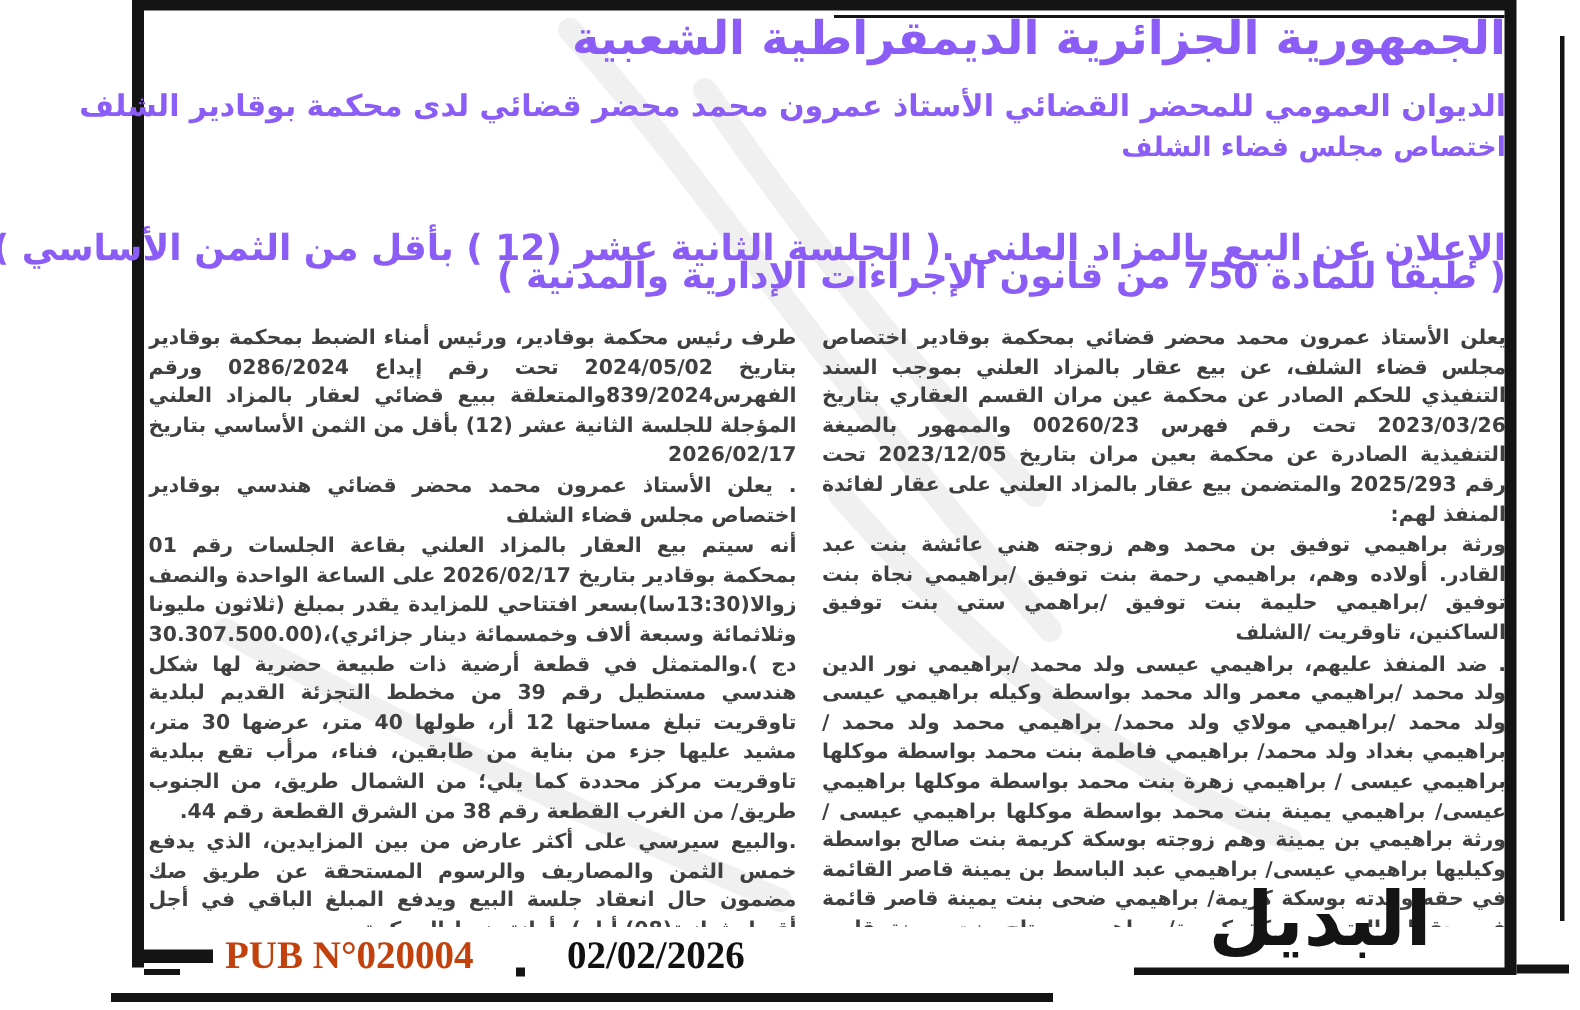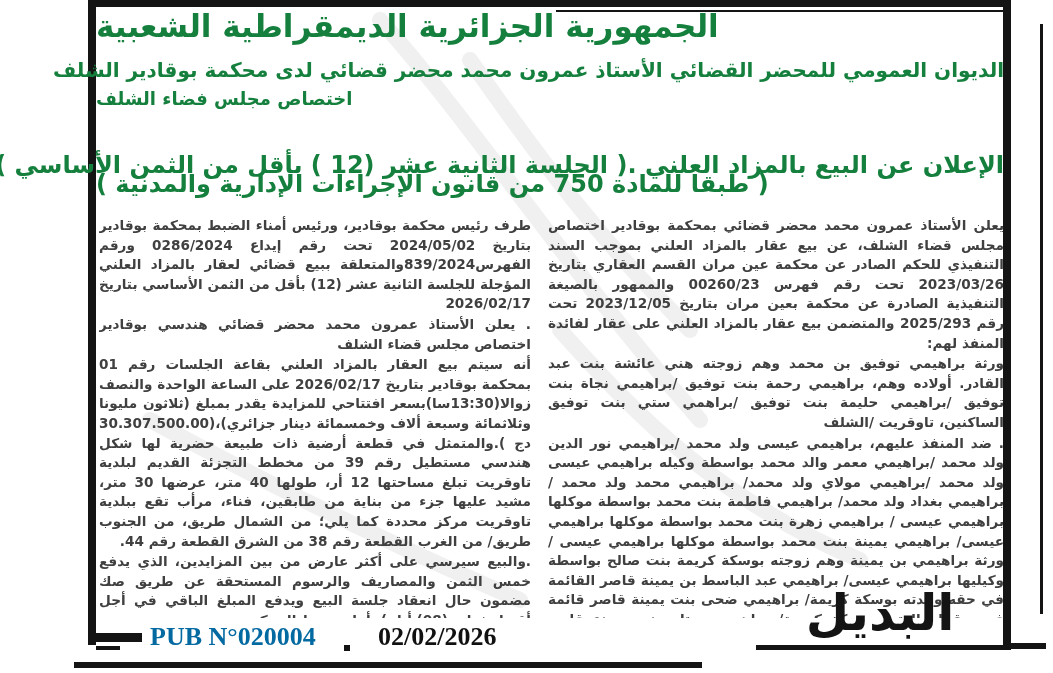--- a/index.html
+++ b/index.html
@@ -2,37 +2,37 @@
 <html lang="ar"><head>
 <meta charset="utf-8">
 <style>
   html,body{margin:0;padding:0;}
   body{
     width:1053px;height:673px;position:relative;overflow:hidden;
     background:#ffffff;color:#141414;
     font-family:"DejaVu Sans", sans-serif;
   }
   .bar{position:absolute;background:#141414;}
-  .center-line{position:absolute;left:96px;width:908px;text-align:left;direction:rtl;font-weight:900;color:#15803d;white-space:nowrap;}
+  .center-line{position:absolute;left:96px;width:908px;text-align:right;direction:rtl;font-weight:900;color:#8b5cf6;white-space:nowrap;}
   .hdr1{top:8px;font-size:31px;letter-spacing:-1px;}
   .hdr2{top:58px;font-size:20px;}
   .hdr3{top:88px;font-size:18px;}
   .ttl1{top:151px;font-size:24px;}
   .ttl2{top:170px;font-size:24px;}
   .columns{
     position:absolute;left:99px;top:216px;width:905px;height:402px;
     display:flex;direction:rtl;gap:17px;overflow:hidden;
   }
   .col{direction:rtl;text-align:justify;font-size:13.6px;line-height:19.6px;font-weight:700;color:#404040;}
   .col-right{flex:0 0 456px;}
   .col-left{flex:1 1 auto;}
   .col p{margin:0 0 1px 0;}
   .footer-pub{
     position:absolute;left:150px;top:622px;
-    font-family:"Liberation Serif", serif;font-weight:700;font-size:26px;color:#0369a1;white-space:nowrap;
+    font-family:"Liberation Serif", serif;font-weight:700;font-size:26px;color:#c2410c;white-space:nowrap;
   }
   .footer-date{
     position:absolute;left:378px;top:622px;
     font-family:Liberation Serif, serif;font-weight:700;font-size:26px;color:#111;white-space:nowrap;
   }
   .logo{
     position:absolute;left:756px;top:584px;width:248px;text-align:center;
     direction:rtl;font-size:50px;font-weight:900;color:#141414;letter-spacing:-2px;
   }
   .watermark{position:absolute;left:0;top:0;pointer-events:none;}

